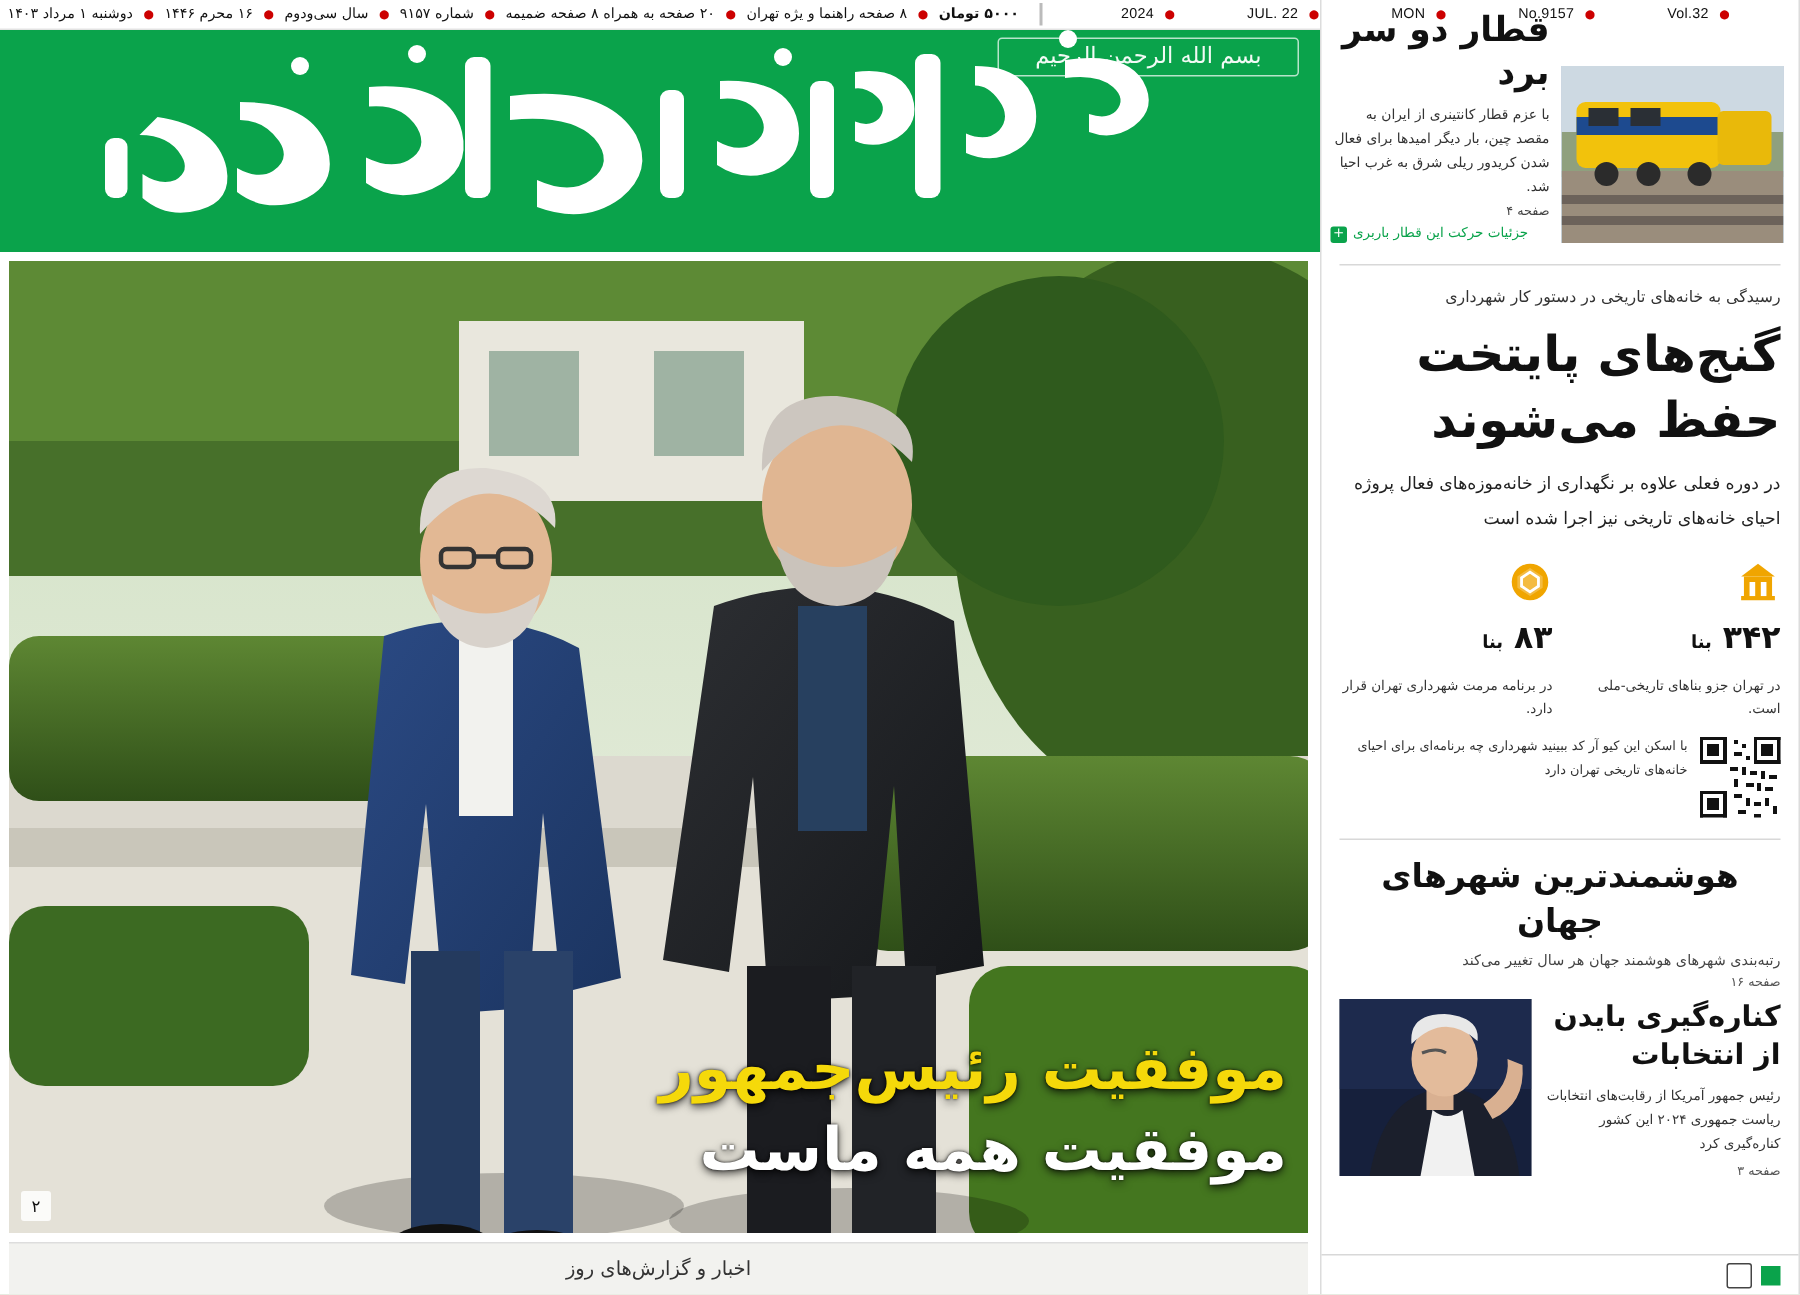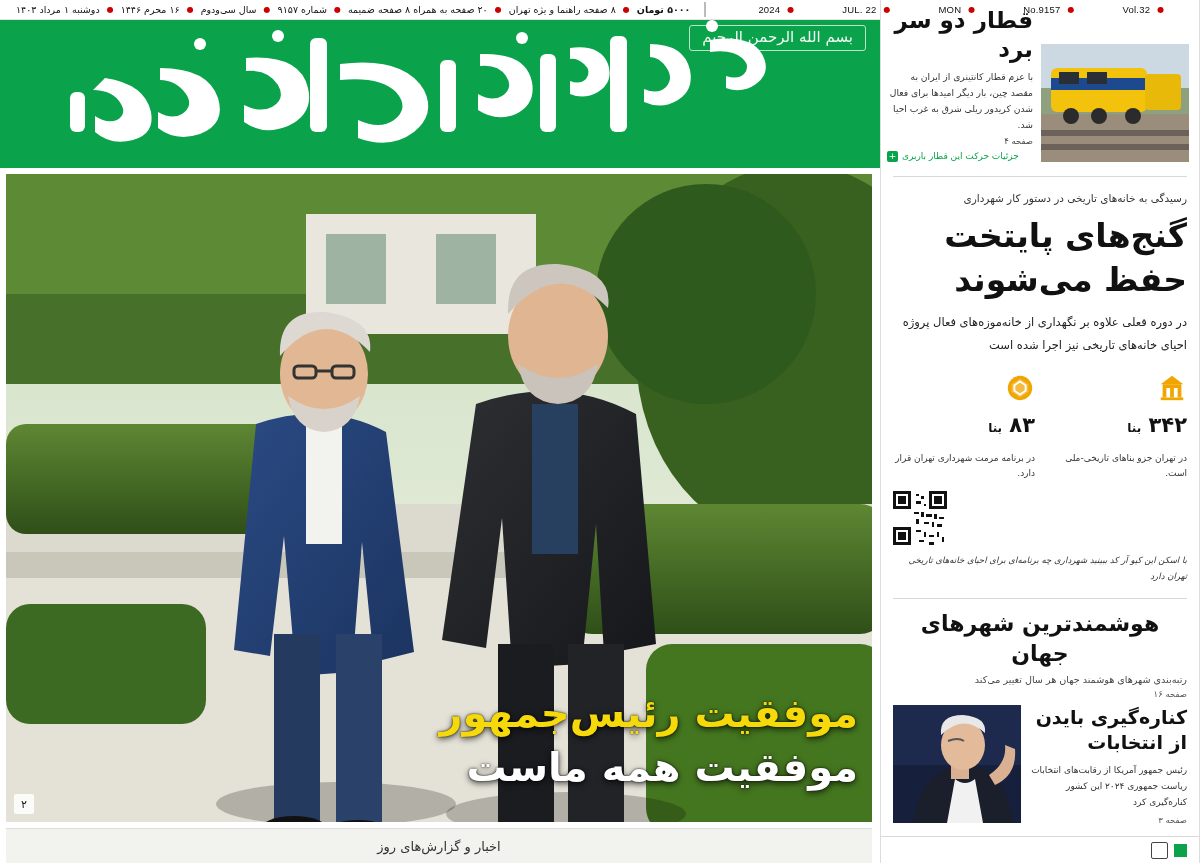--- a/index.html
+++ b/index.html
@@ -34,21 +34,21 @@
 
   
   .info-bar {
     height: 19px;
     display: flex;
     flex-direction: row-reverse;
     align-items: center;
     font-size: 9.5px;
     color: #111;
     border-bottom: 1px solid #e3e3e3;
-    padding: 0 16px;
+    padding: 0 5px;
     gap: 7px;
     white-space: nowrap;
     direction: rtl;
     background: #fff;
   }
   .info-bar .sep { color: #c00; font-size: 8px; }
   .info-bar .latin {
     direction: ltr;
     font-family: "Liberation Sans", sans-serif;
     letter-spacing: .2px;
@@ -84,21 +84,21 @@
     right: 14px;
     color: #fff;
     font-size: 16px;
     opacity: .95;
     text-align: center;
     line-height: 1.1;
   }
   .bismillah .frame {
     border: 1px solid rgba(255,255,255,.75);
     border-radius: 3px;
-    padding: 2px 12px 4px;
+    padding: 2px 24px 4px;
     font-size: 15px;
   }
 
   
   .hero {
     position: relative;
     flex: 1;
     margin: 6px 8px 0 6px;
     overflow: hidden;
     background: #55702f;
@@ -277,25 +277,24 @@
   .page-ref {
     font-size: 8.5px;
     color: #555;
     text-align: right;
     padding-top: 8px;
   }
 
   
   .qr-row {
     display: flex;
-    flex-direction: column;
+    flex-direction: row;
     gap: 8px;
-    align-items: flex-end;
+    align-items: flex-start;
     padding: 6px 0 4px;
-    font-style: italic;
   }
   .qr {
     width: 54px; height: 54px;
     flex: none;
     background: #fff;
   }
   .qr-text {
     font-size: 8.6px;
     line-height: 1.8;
     color: #333;

